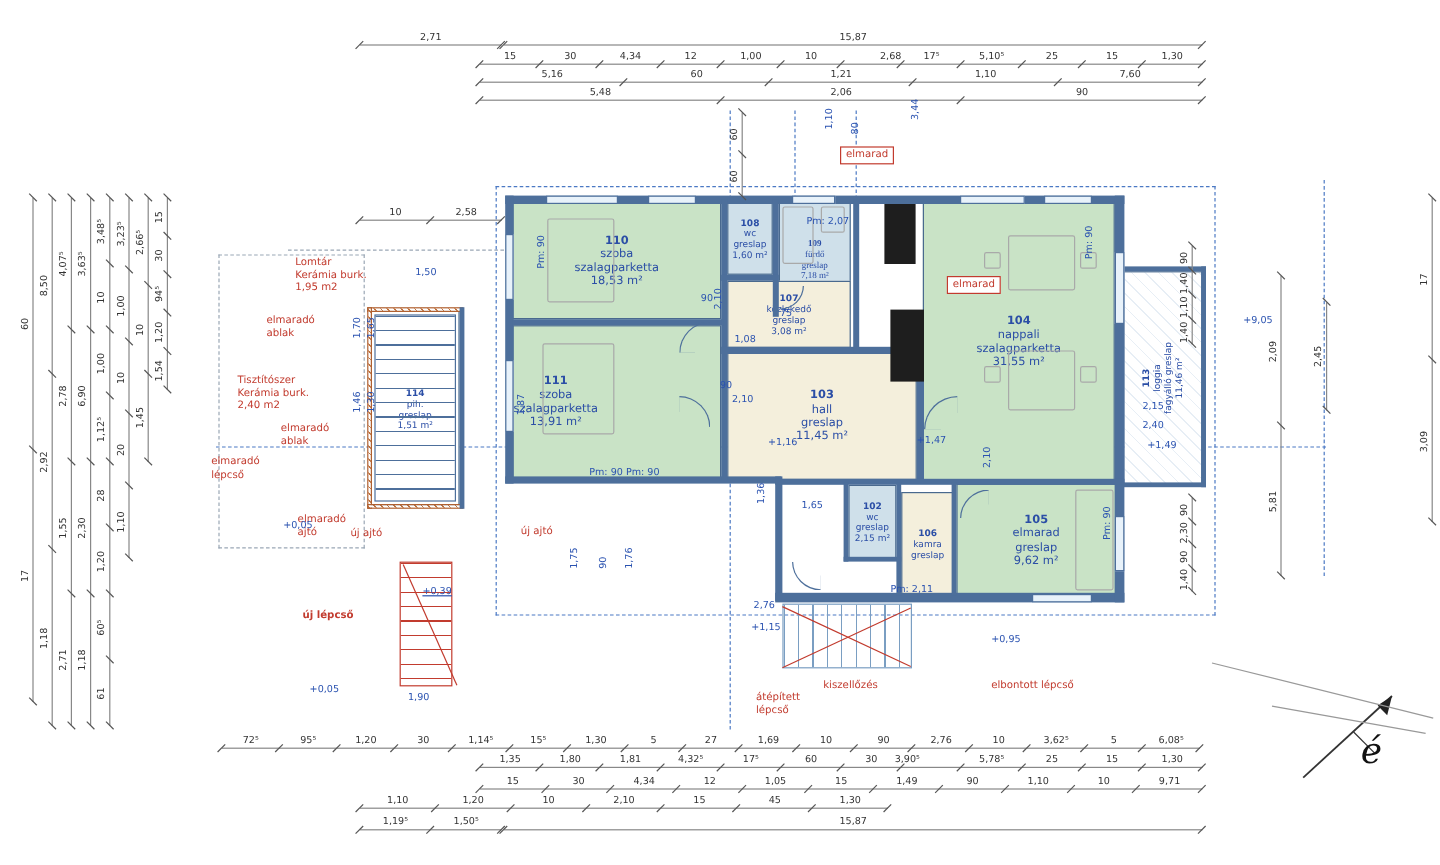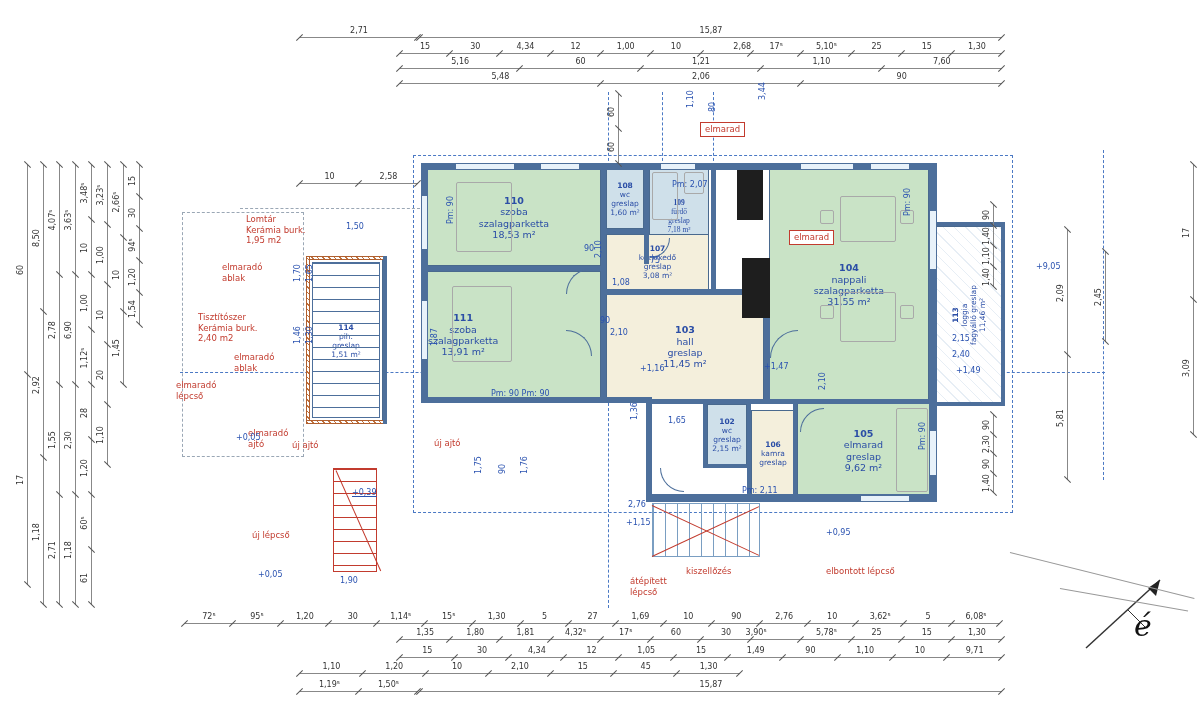--- a/index.html
+++ b/index.html
@@ -540,21 +540,21 @@
 Kerámia burk.
 2,40 m2</div>
     <div class="abs" style="left: 234px; top: 352px; color: rgb(194, 59, 46); font-size: 8.5px; line-height: 1.25; white-space: pre-line;">elmaradó
 ablak</div>
     <div class="abs" style="left: 176px; top: 380px; color: rgb(194, 59, 46); font-size: 8.5px; line-height: 1.25; white-space: pre-line;">elmaradó
 lépcső</div>
     <div class="abs" style="left: 248px; top: 428px; color: rgb(194, 59, 46); font-size: 8.5px; line-height: 1.25; white-space: pre-line;">elmaradó
 ajtó</div>
     <div class="abs" style="left: 292px; top: 440px; color: rgb(194, 59, 46); font-size: 8.5px; line-height: 1.25; white-space: pre-line;">új ajtó</div>
     <div class="abs" style="left: 434px; top: 438px; color: rgb(194, 59, 46); font-size: 8.5px; line-height: 1.25; white-space: pre-line;">új ajtó</div>
-    <div class="abs" style="left: 252px; top: 530px; color: rgb(194, 59, 46); font-size: 8.5px; line-height: 1.25; white-space: pre-line;">új lépcső</div>
+    <div class="abs" style="left: 252px; top: 508px; color: rgb(194, 59, 46); font-size: 8.5px; line-height: 1.25; white-space: pre-line; font-weight: bold;">új lépcső</div>
     <div class="abs" style="left: 700px; top: 122px; color: rgb(194, 59, 46); font-size: 8.5px; line-height: 1.25; white-space: pre-line; border: 1px solid rgb(194, 59, 46); padding: 1px 4px; background: rgb(255, 255, 255);">elmarad</div>
     <div class="abs" style="left: 789px; top: 230px; color: rgb(194, 59, 46); font-size: 8.5px; line-height: 1.25; white-space: pre-line; border: 1px solid rgb(194, 59, 46); padding: 1px 4px; background: rgb(255, 255, 255);">elmarad</div>
     <div class="abs" style="left: 686px; top: 566px; color: rgb(194, 59, 46); font-size: 8.5px; line-height: 1.25; white-space: pre-line;">kiszellőzés</div>
     <div class="abs" style="left: 630px; top: 576px; color: rgb(194, 59, 46); font-size: 8.5px; line-height: 1.25; white-space: pre-line;">átépített
 lépcső</div>
     <div class="abs" style="left: 826px; top: 566px; color: rgb(194, 59, 46); font-size: 8.5px; line-height: 1.25; white-space: pre-line;">elbontott lépcső</div>
     <div class="abs" style="left: 236px; top: 433px; color: rgb(42, 82, 176); font-size: 8px; white-space: nowrap;">+0,05</div>
     <div class="abs" style="left: 258px; top: 570px; color: rgb(42, 82, 176); font-size: 8px; white-space: nowrap;">+0,05</div>
     <div class="abs" style="left: 352px; top: 488px; color: rgb(42, 82, 176); font-size: 8px; white-space: nowrap; text-decoration: underline;">+0,39</div>
     <div class="abs" style="left: 626px; top: 518px; color: rgb(42, 82, 176); font-size: 8px; white-space: nowrap;">+1,15</div>

